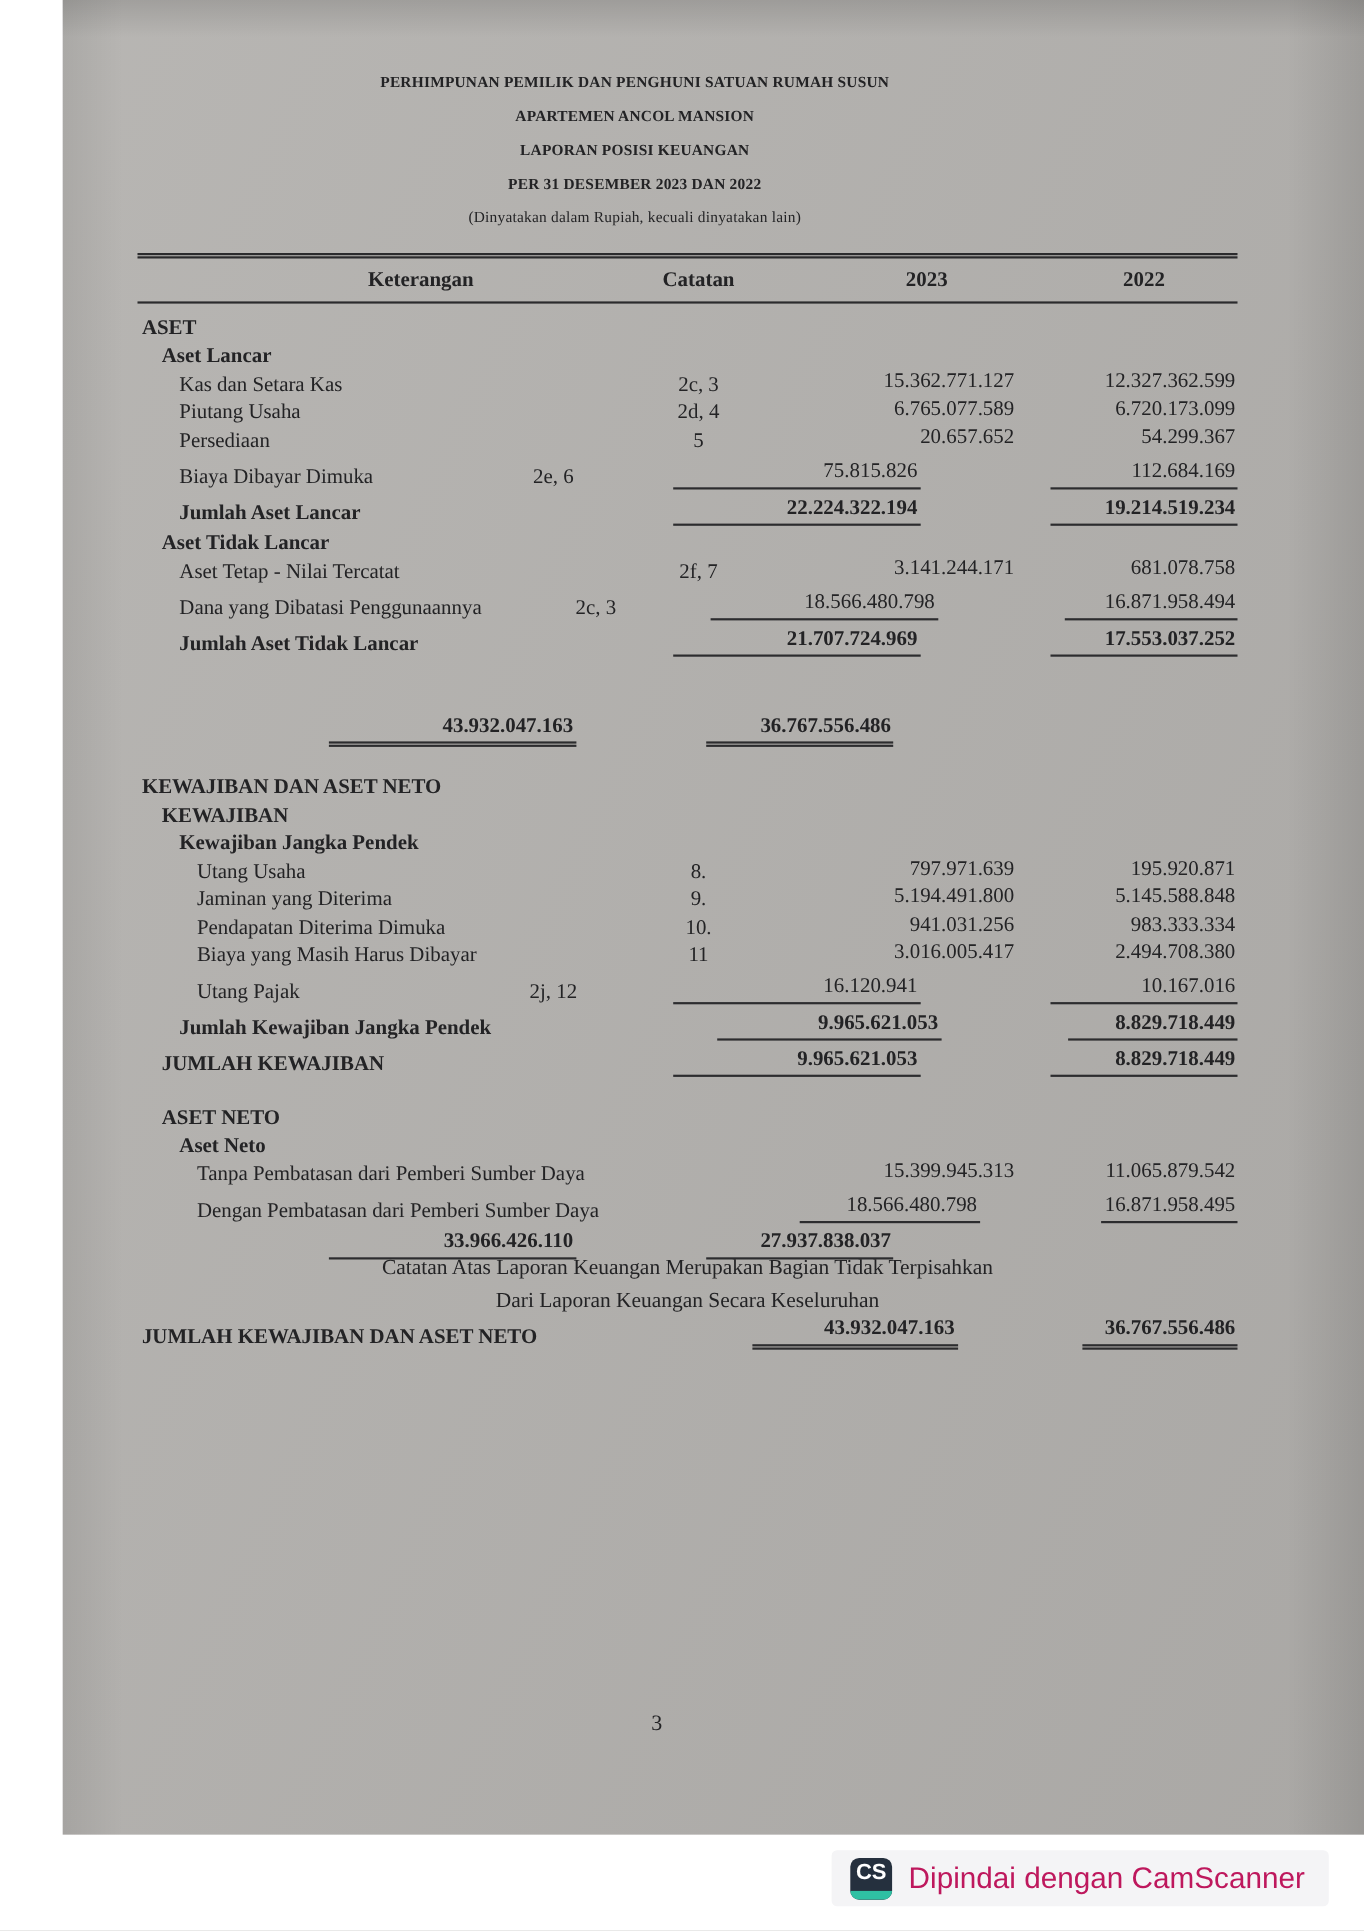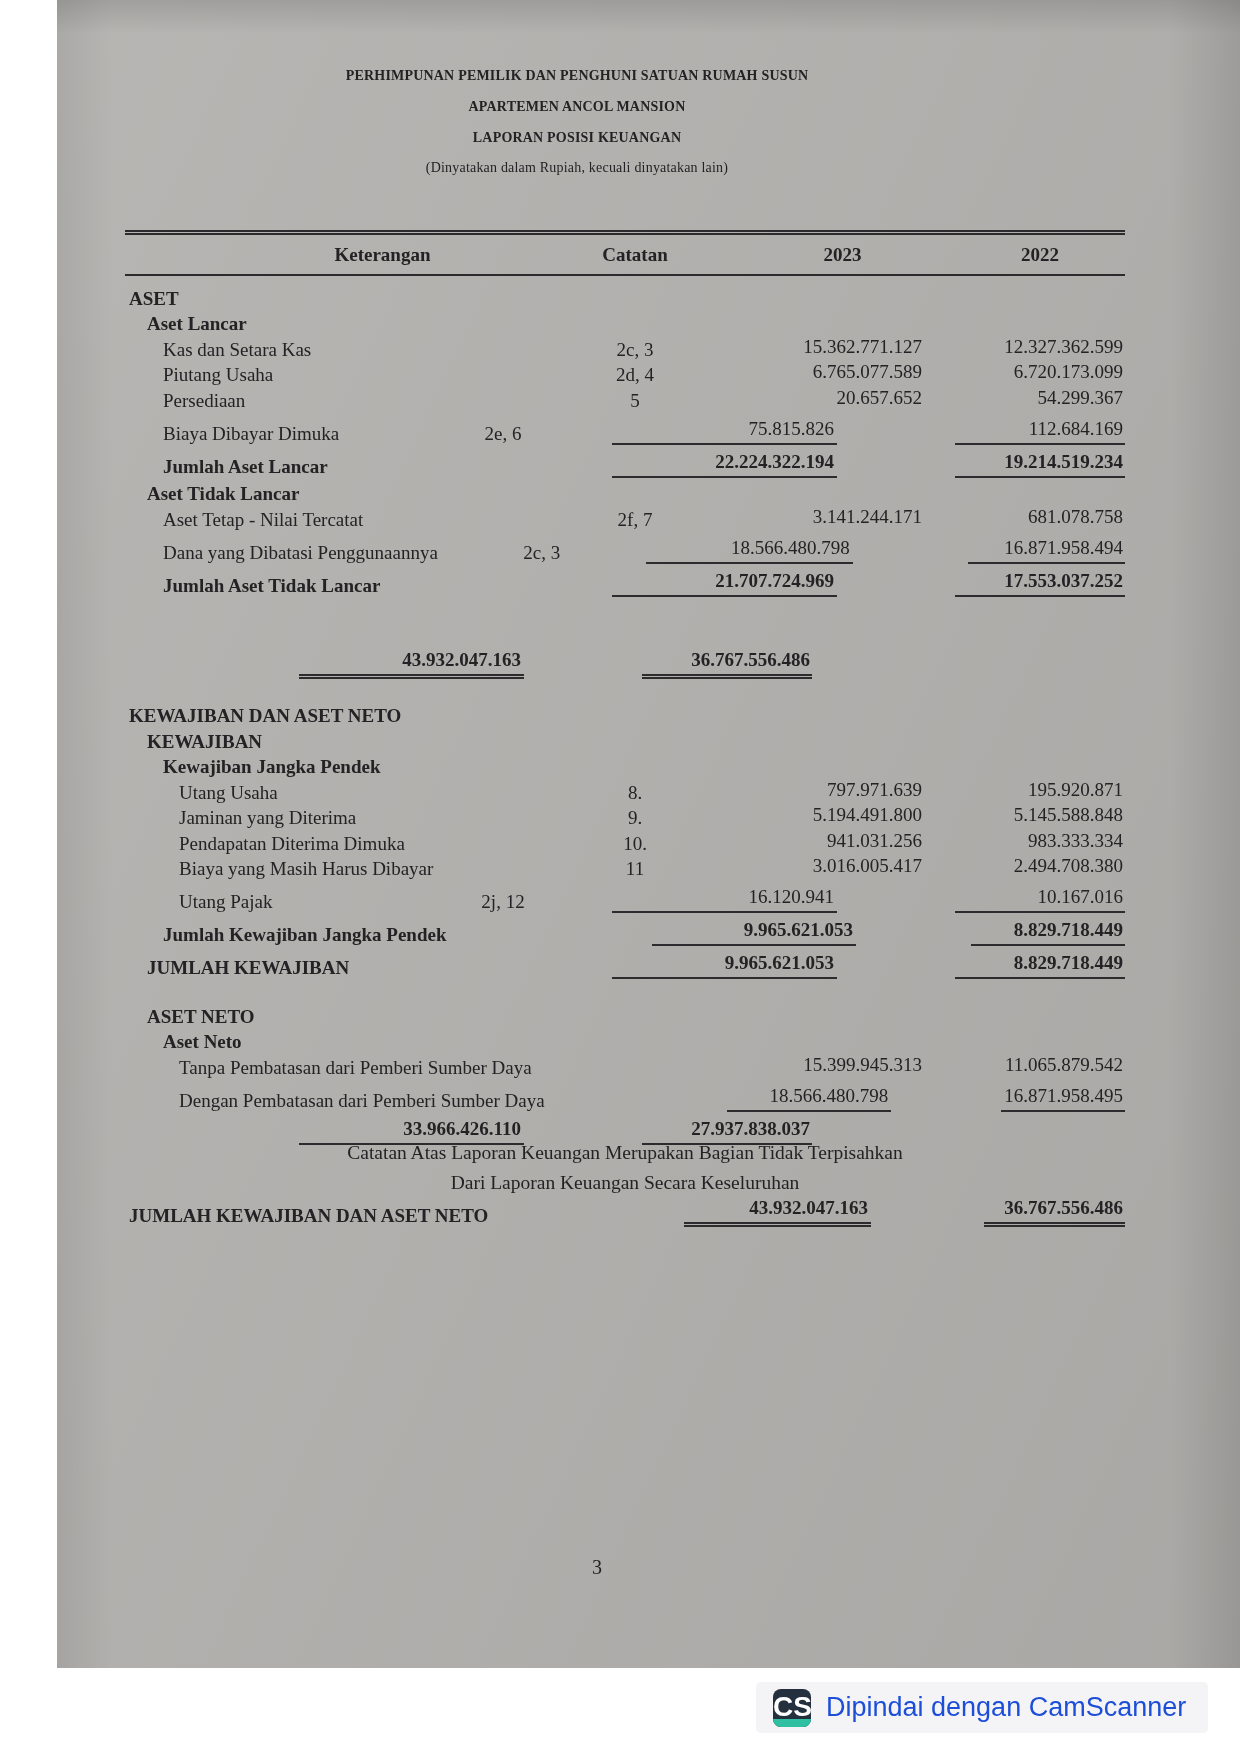--- a/index.html
+++ b/index.html
@@ -55,34 +55,35 @@
             font-size:19.5px;line-height:30px;}
   .page-number{position:absolute;left:535px;top:1556px;font-size:20px;}
 
   
   .scan-footer{position:absolute;left:0;top:1668px;width:1240px;height:87px;background:#ffffff;}
   .cs-badge{position:absolute;right:32px;top:14px;width:452px;height:51px;
             background:#f4f4f6;border-radius:5px;display:flex;align-items:center;}
   .cs-logo{width:38px;height:38px;margin-left:17px;border-radius:8px;overflow:hidden;
            background:#25303e;position:relative;flex:0 0 auto;}
   .cs-logo .cs-txt{position:absolute;top:2px;left:0;width:100%;text-align:center;
-           color:#ffffff;font-family:"Liberation Sans",sans-serif;font-weight:bold;font-size:28px;}
+           color:#ffffff;font-family:"Liberation Sans",sans-serif;font-weight:bold;font-size:20px;}
   .cs-logo .cs-band{position:absolute;bottom:0;left:0;width:100%;height:8px;background:#2fc0a3;}
-  .cs-text{margin-left:15px;font-family:"Liberation Sans",sans-serif;font-size:27px;color:#1d4ed8;}
+  .cs-text{margin-left:15px;font-family:"Liberation Sans",sans-serif;font-size:27px;color:#be185d;}
 </style>
 </head>
 <body>
 
 <div class="stage">
   <div class="scan-page">
 
     <div class="doc-header">
       <div>PERHIMPUNAN PEMILIK DAN PENGHUNI SATUAN RUMAH SUSUN</div>
       <div>APARTEMEN ANCOL MANSION</div>
       <div>LAPORAN POSISI KEUANGAN</div>
+      <div>PER 31 DESEMBER 2023 DAN 2022</div>
       <div class="subnote">(Dinyatakan dalam Rupiah, kecuali dinyatakan lain)</div>
     </div>
 
     <div class="fin-table">
       <div class="thead">
         <div class="h-label">Keterangan</div>
         <div class="h-note">Catatan</div>
         <div class="h-v1">2023</div>
         <div class="h-gap"></div>
         <div class="h-v2">2022</div>

